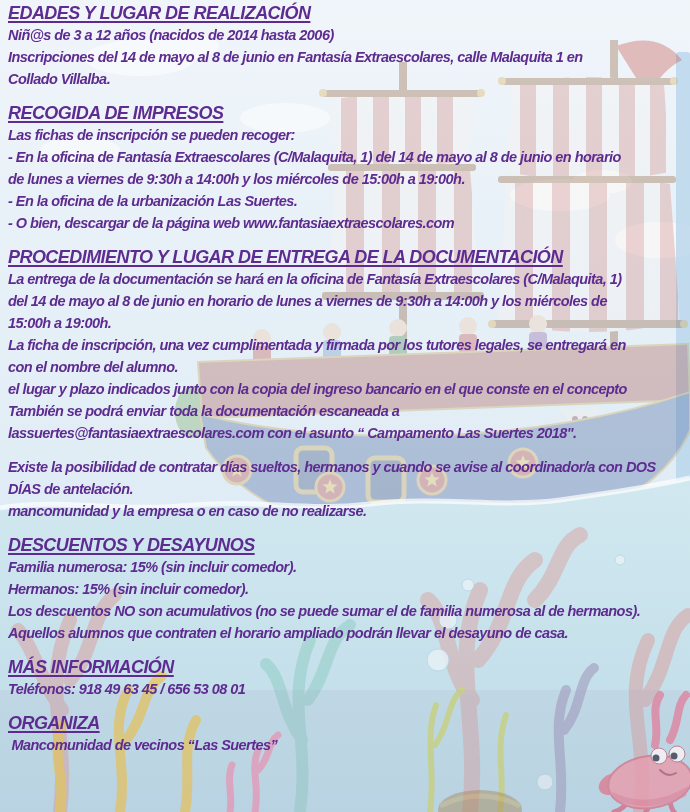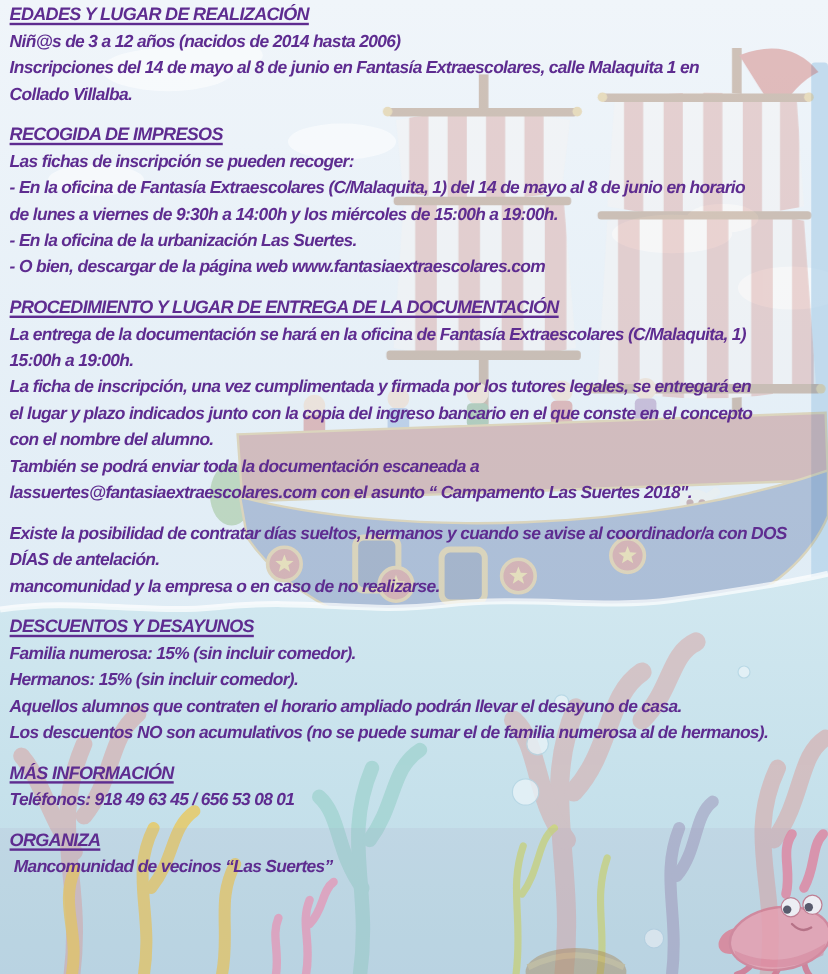--- a/index.html
+++ b/index.html
@@ -9,21 +9,21 @@
     font-family:"Liberation Sans",sans-serif;
   }
   .bg{position:absolute;left:0;top:0;width:690px;height:812px;}
   .content{
     position:absolute;left:8px;top:2px;width:682px;
     color:#5e2c90;font-weight:bold;font-style:italic;
     font-size:14.5px;line-height:22px;letter-spacing:-0.55px;
   }
   .doc-section{margin:0 0 12px 0;}
   .heading{
-    margin:0;font-size:15px;line-height:22px;font-weight:bold;font-style:italic;
+    margin:0;font-size:18px;line-height:22px;font-weight:bold;font-style:italic;
     text-decoration:underline;text-underline-offset:2px;text-decoration-thickness:1.5px;
     white-space:pre;
   }
   .line{white-space:pre;}
 </style>
 </head>
 <body style="color: rgb(94, 44, 144);">
 
 <svg class="bg" viewBox="0 0 690 812" aria-hidden="true">
   <defs>
@@ -262,40 +262,41 @@
   <div class="line">Las fichas de inscripción se pueden recoger:</div>
       <div class="line">- En la oficina de Fantasía Extraescolares (C/Malaquita, 1) del 14 de mayo al 8 de junio en horario</div>
       <div class="line">de lunes a viernes de 9:30h a 14:00h y los miércoles de 15:00h a 19:00h.</div>
       <div class="line">- En la oficina de la urbanización Las Suertes.</div>
       <div class="line">- O bien, descargar de la página web www.fantasiaextraescolares.com</div>
     </section>
 
   <section class="doc-section">
     <h2 class="heading">PROCEDIMIENTO Y LUGAR DE ENTREGA DE LA DOCUMENTACIÓN</h2>
   <div class="line">La entrega de la documentación se hará en la oficina de Fantasía Extraescolares (C/Malaquita, 1)</div>
+      <div class="line">del 14 de mayo al 8 de junio en horario de lunes a viernes de 9:30h a 14:00h y los miércoles de</div>
       <div class="line">15:00h a 19:00h.</div>
       <div class="line">La ficha de inscripción, una vez cumplimentada y firmada por los tutores legales, se entregará en</div>
+      <div class="line">con el nombre del alumno.</div>
       <div class="line">el lugar y plazo indicados junto con la copia del ingreso bancario en el que conste en el concepto</div>
-      <div class="line">con el nombre del alumno.</div>
       <div class="line">También se podrá enviar toda la documentación escaneada a</div>
       <div class="line">lassuertes@fantasiaextraescolares.com con el asunto “ Campamento Las Suertes 2018".</div>
     </section>
 
   <section class="doc-section">
   <div class="line">Existe la posibilidad de contratar días sueltos, hermanos y cuando se avise al coordinador/a con DOS</div>
       <div class="line">DÍAS de antelación.</div>
       <div class="line">mancomunidad y la empresa o en caso de no realizarse.</div>
     </section>
 
   <section class="doc-section">
     <h2 class="heading">DESCUENTOS Y DESAYUNOS</h2>
   <div class="line">Familia numerosa: 15% (sin incluir comedor).</div>
       <div class="line">Hermanos: 15% (sin incluir comedor).</div>
+      <div class="line">Los descuentos NO son acumulativos (no se puede sumar el de familia numerosa al de hermanos).</div>
       <div class="line">Aquellos alumnos que contraten el horario ampliado podrán llevar el desayuno de casa.</div>
-      <div class="line">Los descuentos NO son acumulativos (no se puede sumar el de familia numerosa al de hermanos).</div>
     </section>
 
   <section class="doc-section">
     <h2 class="heading">MÁS INFORMACIÓN</h2>
   <div class="line">Teléfonos: 918 49 63 45 / 656 53 08 01</div>
     </section>
 
   <section class="doc-section">
     <h2 class="heading">ORGANIZA</h2>
   <div class="line"> Mancomunidad de vecinos “Las Suertes”</div>

